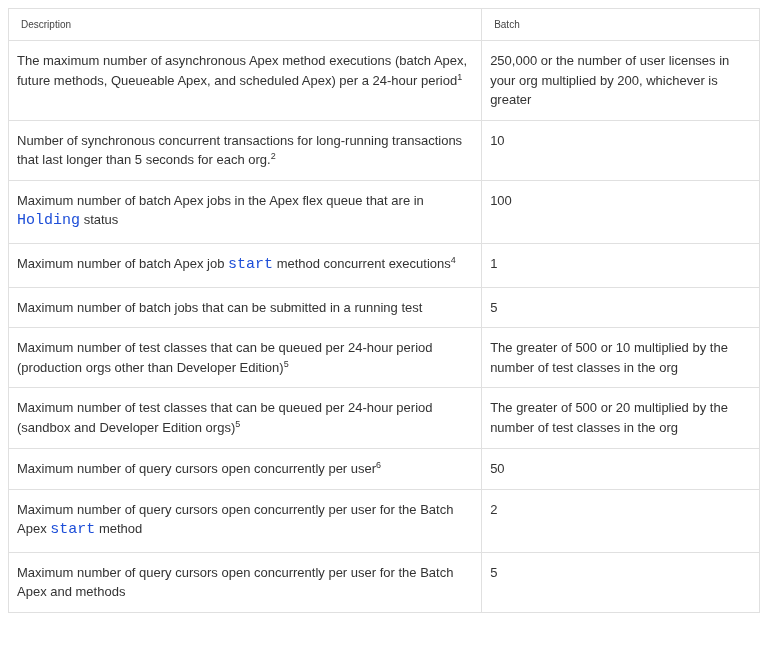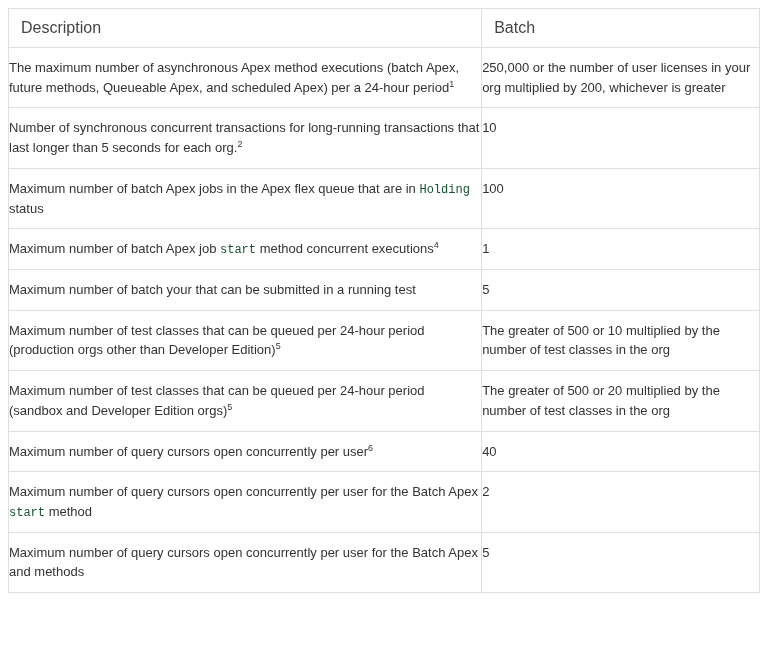--- a/index.html
+++ b/index.html
@@ -15,44 +15,44 @@
       border-collapse: collapse;
       border: 1px solid #e0e0e0;
     }
     th {
       text-align: left;
       font-weight: 400;
       color: #444444;
       padding: 10px 12px;
       border: 1px solid #e0e0e0;
       background: #ffffff;
-      font-size: 16px;
+      font-size: 10px;
     }
     td {
-      padding: 10px 0;
+      padding: 10px 8px;
       border: 1px solid #e0e0e0;
       vertical-align: top;
       color: #333333;
       line-height: 1.5;
       font-size: 13px;
     }
     td:first-child {
       width: 63%;
     }
     td:last-child {
       width: 37%;
     }
     sup {
       font-size: 9px;
       vertical-align: super;
     }
     code {
       font-family: Consolas, Monaco, "Courier New", monospace;
-      font-size: 12px;
-      color: #14532d;
+      font-size: 15px;
+      color: #1d4ed8;
     }
   </style>
 </head>
 <body>
 
 <table>
   <thead>
     <tr>
       <th>Description</th>
       <th>Batch</th>
@@ -69,34 +69,34 @@
       </tr>
       <tr>
         <td>Maximum number of batch Apex jobs in the Apex flex queue that are in <code>Holding</code> status</td>
         <td>100</td>
       </tr>
       <tr>
         <td>Maximum number of batch Apex job <code>start</code> method concurrent executions<sup>4</sup></td>
         <td>1</td>
       </tr>
       <tr>
-        <td>Maximum number of batch your that can be submitted in a running test</td>
+        <td>Maximum number of batch jobs that can be submitted in a running test</td>
         <td>5</td>
       </tr>
       <tr>
         <td>Maximum number of test classes that can be queued per 24-hour period (production orgs other than Developer Edition)<sup>5</sup></td>
         <td>The greater of 500 or 10 multiplied by the number of test classes in the org</td>
       </tr>
       <tr>
         <td>Maximum number of test classes that can be queued per 24-hour period (sandbox and Developer Edition orgs)<sup>5</sup></td>
         <td>The greater of 500 or 20 multiplied by the number of test classes in the org</td>
       </tr>
       <tr>
         <td>Maximum number of query cursors open concurrently per user<sup>6</sup></td>
-        <td>40</td>
+        <td>50</td>
       </tr>
       <tr>
         <td>Maximum number of query cursors open concurrently per user for the Batch Apex <code>start</code> method</td>
         <td>2</td>
       </tr>
       <tr>
         <td>Maximum number of query cursors open concurrently per user for the Batch Apex  and  methods</td>
         <td>5</td>
       </tr>
     </tbody>

